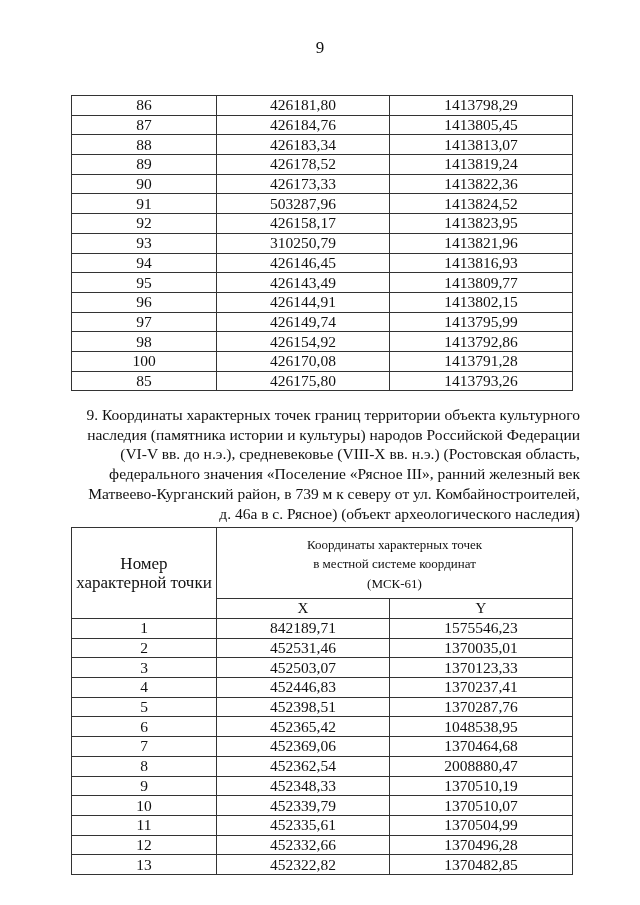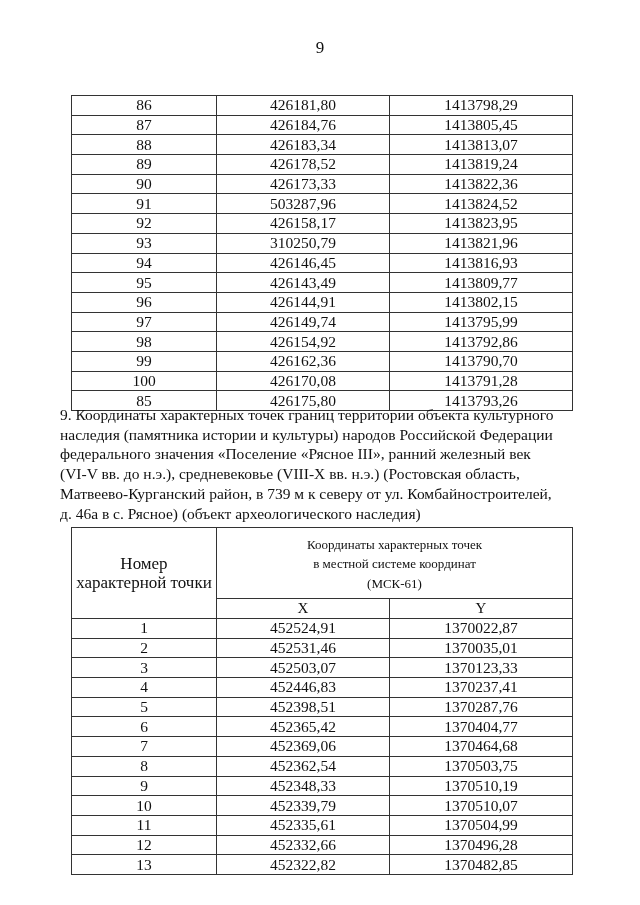--- a/index.html
+++ b/index.html
@@ -15,21 +15,21 @@
     td, th {
       border: 1px solid #333; text-align: center; font-size: 15.5px; font-weight: normal;
       padding: 0; line-height: 18px; height: 18.7px;
     }
     #table1 { top: 75px; margin-top: 20px; }
     #table1 col.c1 { width: 145px; }
     #table1 col.c2 { width: 173px; }
     #table1 col.c3 { width: 183px; }
     .heading {
       position: absolute; top: 405px; left: 60px; width: 520px;
-      text-align: left; font-size: 15.5px; line-height: 19.7px;
+      text-align: right; font-size: 15.5px; line-height: 19.7px;
     }
     #table2 { top: 527px; }
     #table2 col.c1 { width: 145px; }
     #table2 col.c2 { width: 173px; }
     #table2 col.c3 { width: 183px; }
     #table2 th.hdr-num { height: 68px; line-height: 19px; font-size: 17px; }
     #table2 th.hdr-coords { height: 68px; line-height: 19.5px; font-size: 13px; padding-top: 2px; }
     #table2 th.hdr-xy { height: 19px; line-height: 19px; font-size: 15px; }
   </style>
 </head>
@@ -103,42 +103,37 @@
         <td>97</td>
         <td>426149,74</td>
         <td>1413795,99</td>
       </tr>
       <tr>
         <td>98</td>
         <td>426154,92</td>
         <td>1413792,86</td>
       </tr>
       <tr>
-        <td>99</td>
-        <td>426162,36</td>
-        <td>1413790,70</td>
-      </tr>
-      <tr>
         <td>100</td>
         <td>426170,08</td>
         <td>1413791,28</td>
       </tr>
       <tr>
         <td>85</td>
         <td>426175,80</td>
         <td>1413793,26</td>
       </tr>
     </tbody>
 </table>
 
 <div class="heading">
   <div>9. Координаты характерных точек границ территории объекта культурного</div>
   <div>наследия (памятника истории и культуры) народов Российской Федерации</div>
+  <div>(VI-V вв. до н.э.), средневековье (VIII-X вв. н.э.) (Ростовская область,</div>
   <div>федерального значения «Поселение «Рясное III», ранний железный век</div>
-  <div>(VI-V вв. до н.э.), средневековье (VIII-X вв. н.э.) (Ростовская область,</div>
   <div>Матвеево-Курганский район, в 739 м к северу от ул. Комбайностроителей,</div>
   <div>д. 46а в с. Рясное) (объект археологического наследия)</div>
 </div>
 
 <table id="table2">
   <colgroup>
       <col class="c1">
       <col class="c2">
       <col class="c3">
     </colgroup>
@@ -155,22 +150,22 @@
       </th>
     </tr>
     <tr>
       <th class="hdr-xy">X</th>
       <th class="hdr-xy">Y</th>
     </tr>
   </thead>
   <tbody id="table2-body">
       <tr>
         <td>1</td>
-        <td>452524,91</td>
-        <td>1370022,87</td>
+        <td>842189,71</td>
+        <td>1575546,23</td>
       </tr>
       <tr>
         <td>2</td>
         <td>452531,46</td>
         <td>1370035,01</td>
       </tr>
       <tr>
         <td>3</td>
         <td>452503,07</td>
         <td>1370123,33</td>
@@ -181,31 +176,31 @@
         <td>1370237,41</td>
       </tr>
       <tr>
         <td>5</td>
         <td>452398,51</td>
         <td>1370287,76</td>
       </tr>
       <tr>
         <td>6</td>
         <td>452365,42</td>
-        <td>1370404,77</td>
+        <td>1048538,95</td>
       </tr>
       <tr>
         <td>7</td>
         <td>452369,06</td>
         <td>1370464,68</td>
       </tr>
       <tr>
         <td>8</td>
         <td>452362,54</td>
-        <td>1370503,75</td>
+        <td>2008880,47</td>
       </tr>
       <tr>
         <td>9</td>
         <td>452348,33</td>
         <td>1370510,19</td>
       </tr>
       <tr>
         <td>10</td>
         <td>452339,79</td>
         <td>1370510,07</td>

